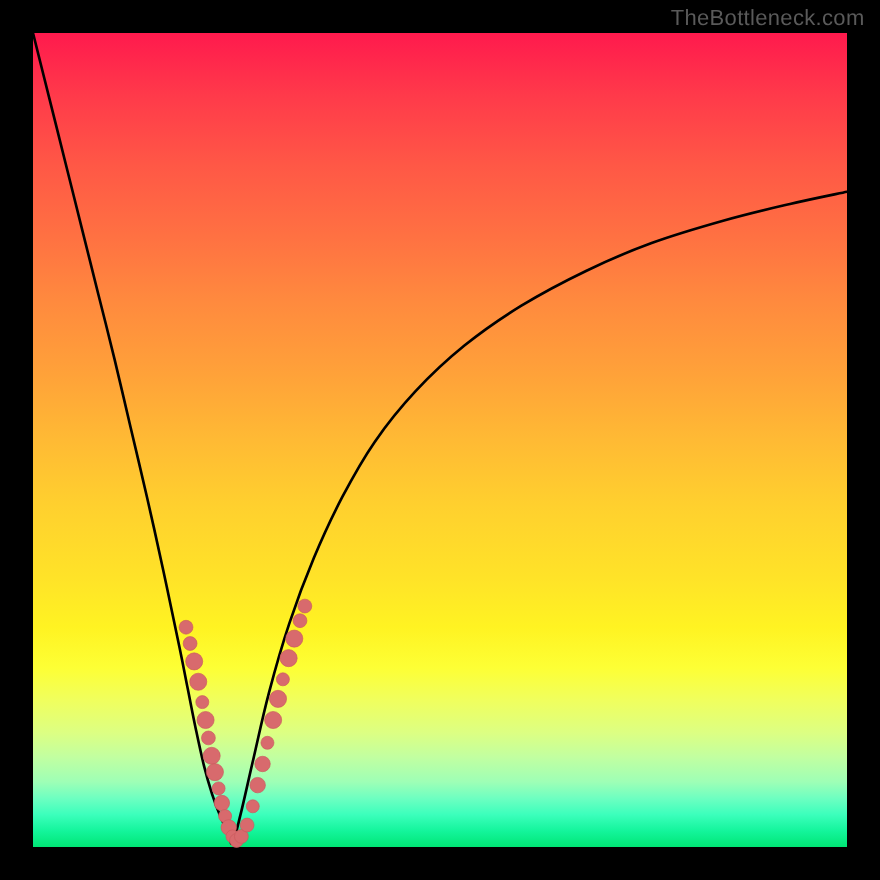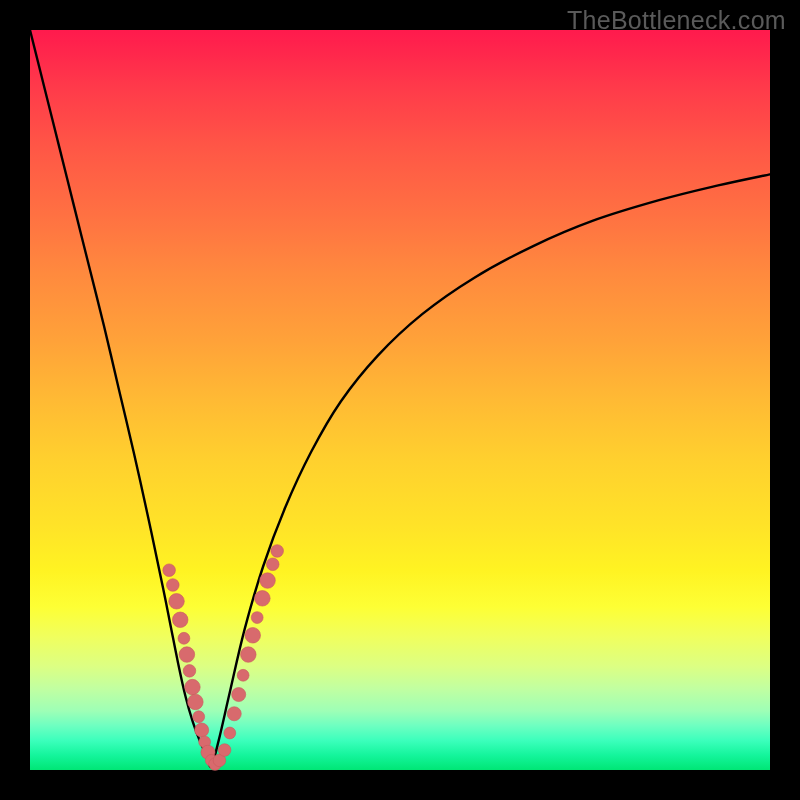--- a/index.html
+++ b/index.html
@@ -44,21 +44,21 @@
       #3cffbc 96%,
       #14f59c 98%,
       #00e675 100%
     );
   }
   .watermark {
     position: absolute;
     top: 6px;
     right: 14px;
     color: #5a5a5a;
-    font-size: 25px;
+    font-size: 20px;
     letter-spacing: 0.3px;
     user-select: none;
   }
   svg.overlay {
     position: absolute;
     left: 0;
     top: 0;
   }
 </style>
 </head>

